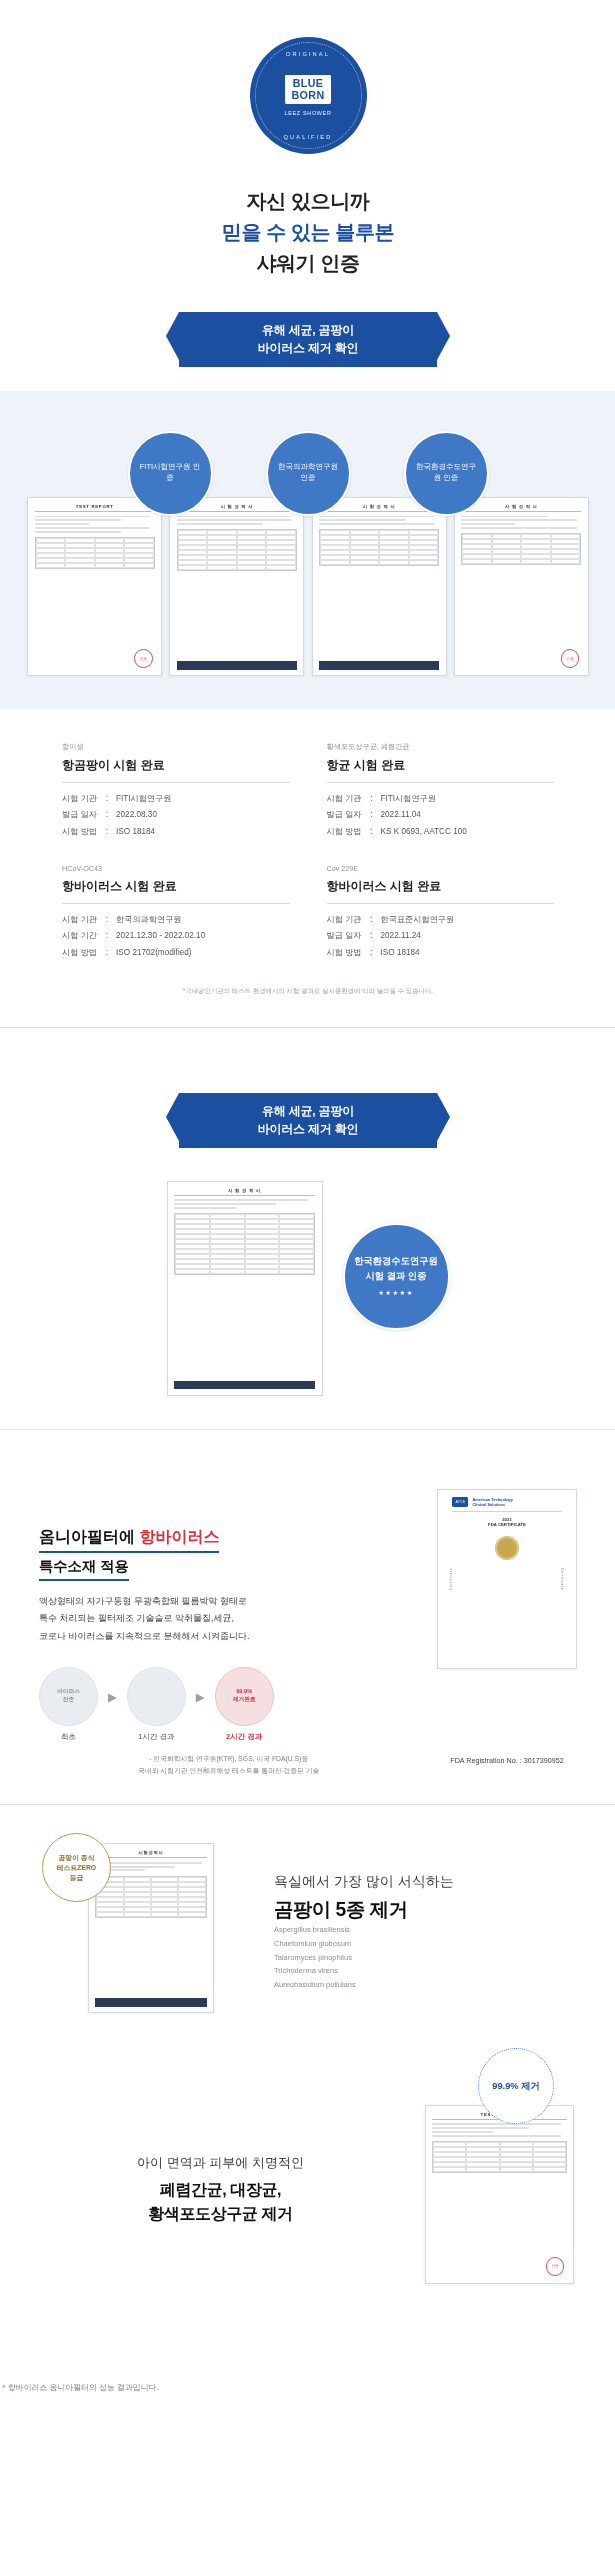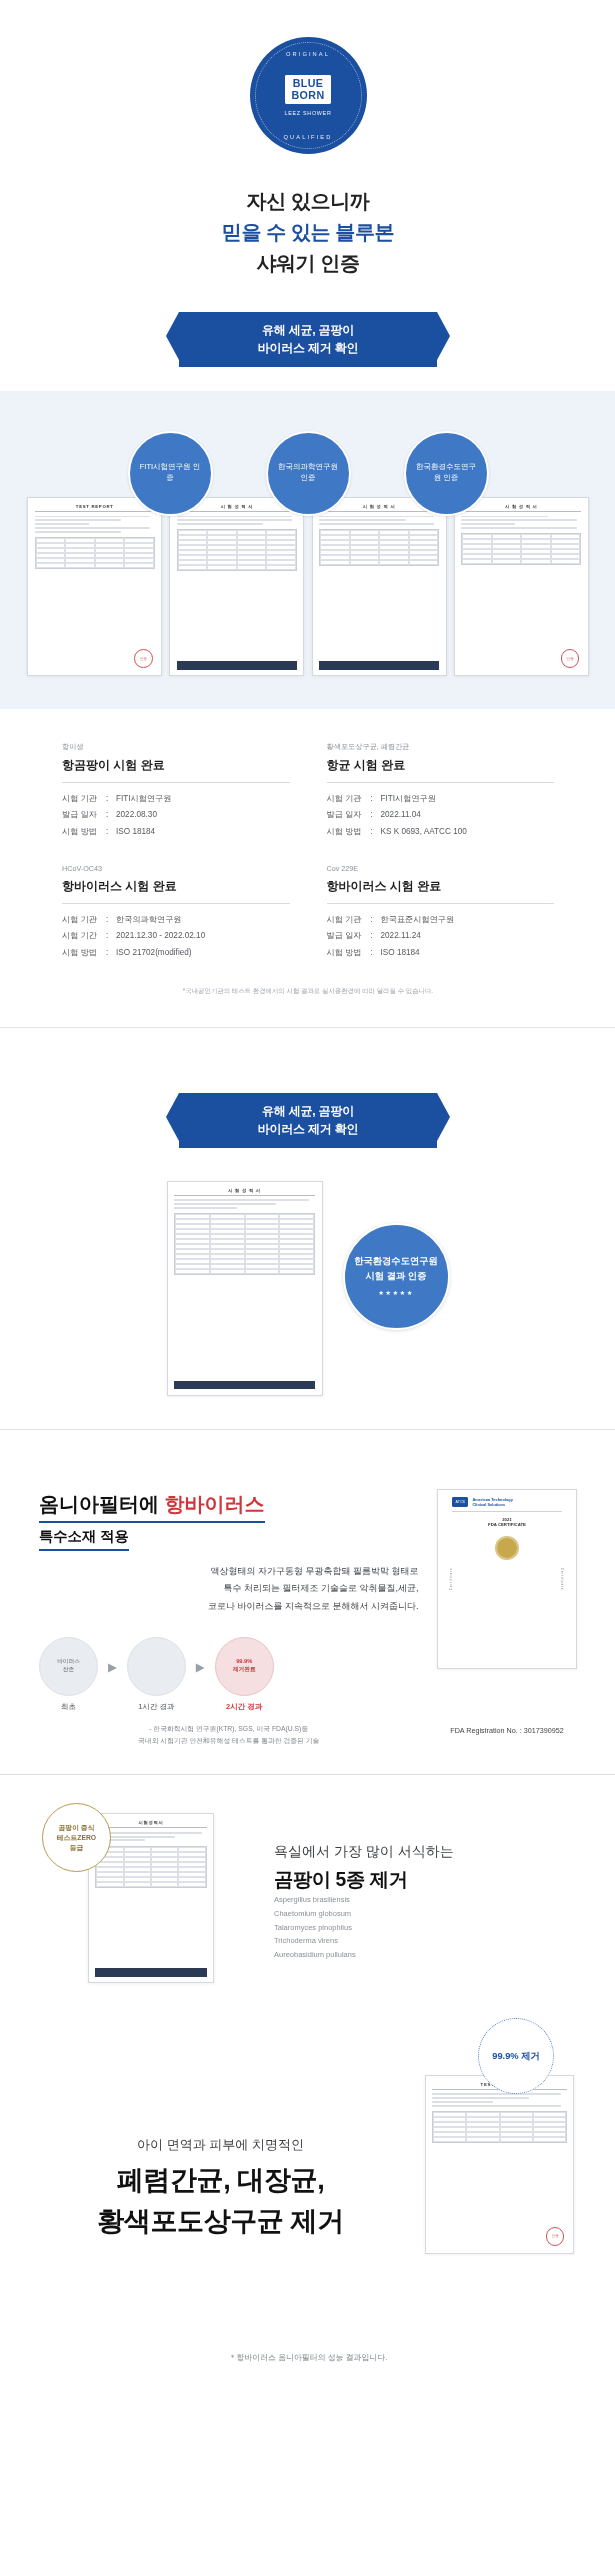--- a/index.html
+++ b/index.html
@@ -287,45 +287,45 @@
   .sec3 { padding: 30px 0 27px; text-align: center; }
   .fda-body {
     display: flex;
     padding: 29px 39px 0;
     gap: 18.6px;
     text-align: left;
     align-items: flex-start;
   }
   .fda-left { flex: 1; }
   .fda-h {
-    font-size: 20px;
+    font-size: 16px;
     font-weight: bold;
     line-height: 1.5;
     color: #111;
     display: inline-block;
     border-bottom: 2.1px solid #1b4fa0;
     padding-bottom: 2.1px;
     margin-bottom: 2.9px;
+    margin-top: 36px;
   }
   .fda-h .red { color: #d2343c; }
   .fda-h2 {
     font-size: 14.3px;
     font-weight: bold;
     line-height: 1.5;
     color: #111;
     display: inline-block;
     border-bottom: 2.1px solid #1b4fa0;
     padding-bottom: 2.1px;
   }
   .fda-p {
     margin-top: 11.5px;
     font-size: 9px;
     line-height: 1.95;
     color: #3a3d42;
-    text-align: right;
   }
   .fda-cert {
     width: 140px;
     height: 180px;
     background: #fff;
     border: 0.7px solid #d4d9e0;
     box-shadow: 0 1.4px 3.6px rgba(0,0,0,.08);
     padding: 7.2px;
     font-size: 2.9px;
     position: relative;
@@ -461,36 +461,36 @@
     font-size: 9.3px;
     font-weight: bold;
     display: flex; align-items: center; justify-content: center;
     z-index: 5;
   }
   .sec5-doc { width: 149px; height: 179px; margin-top: 34px; }
 
   .sec5-text {
     position: absolute;
     left: 52px;
-    top: 117px;
+    top: 105px;
     text-align: center;
     width: 337px;
   }
   .sec5-sub { font-size: 13px; color: #3a3d42; }
   .sec5-title {
-    font-size: 27px;
+    font-size: 16px;
     font-weight: bold;
     line-height: 1.5;
     color: #111;
     margin-top: 5.7px;
     letter-spacing: -0.4px;
   }
 
   .final-note {
-    text-align: center;
+    text-align: left;
     font-size: 7.9px;
     color: #7d838b;
     padding: 64px 0 43px;
   }
 </style>
 </head>
 <body>
 
 <div class="page">
 

